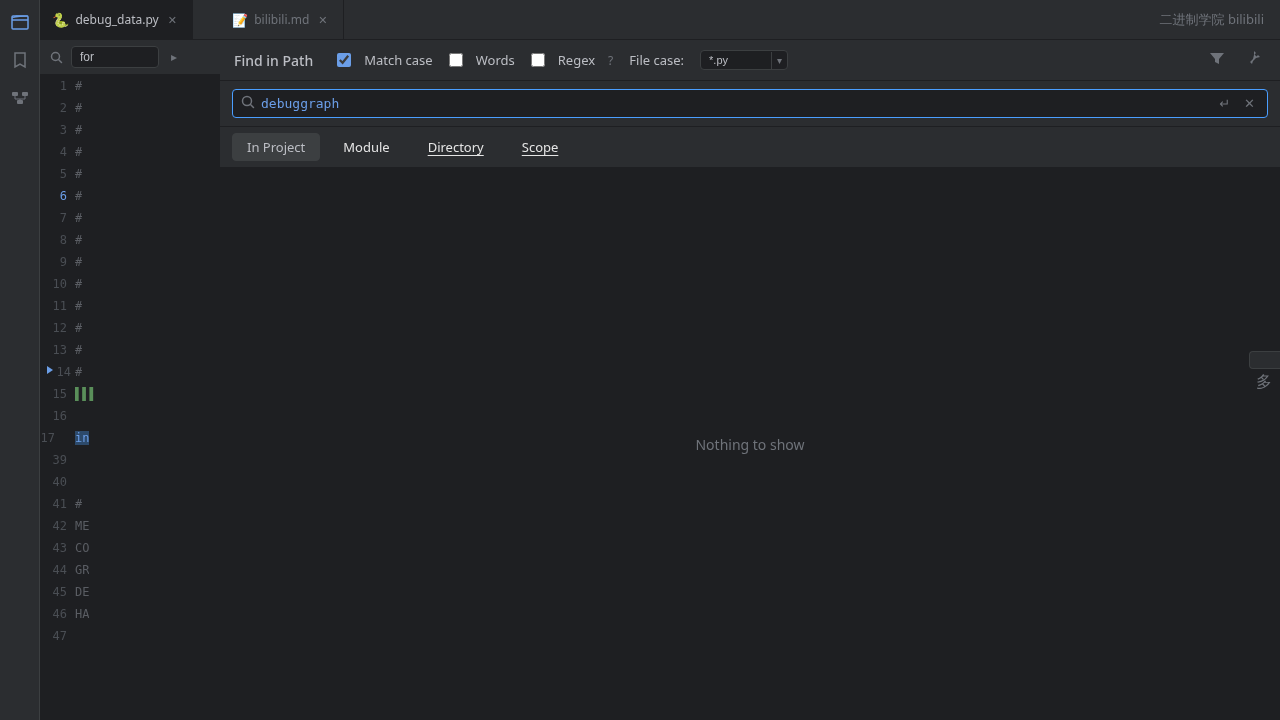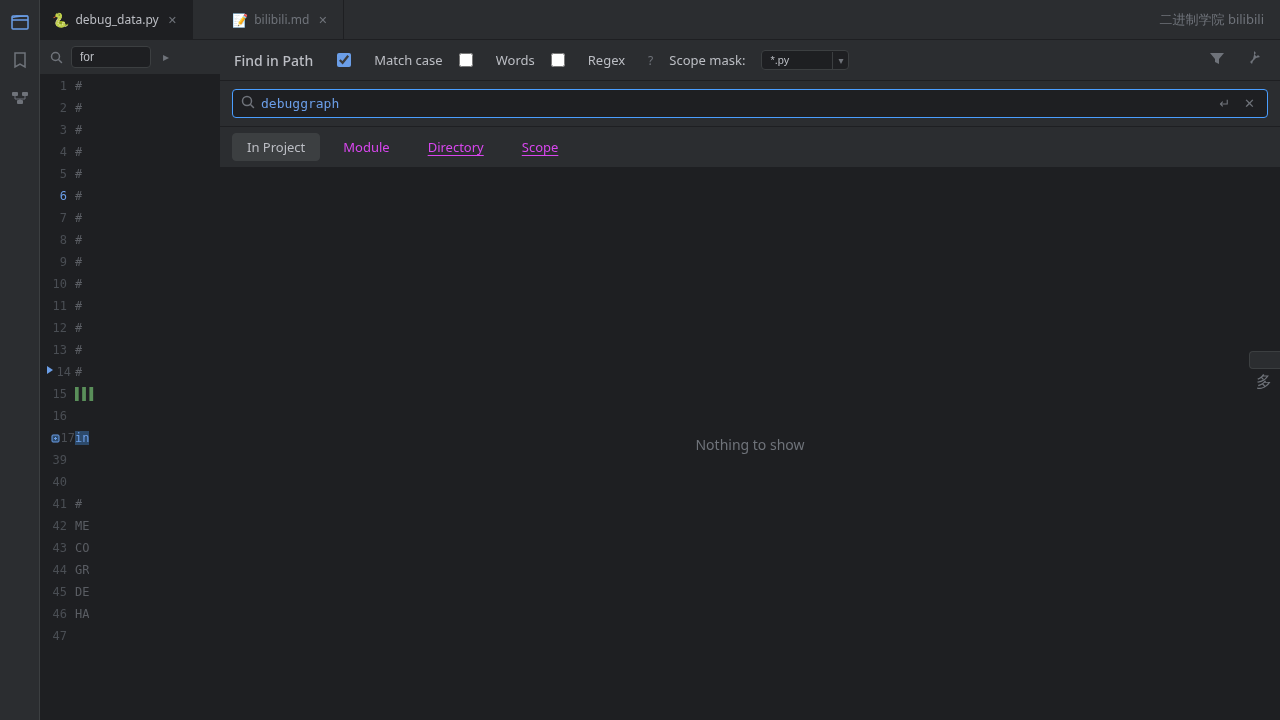--- a/index.html
+++ b/index.html
@@ -94,21 +94,21 @@
       align-items: center;
       color: #6f737a;
     }
     .search-input-small {
       background: #1e1f22;
       border: 1px solid #3c3f41;
       border-radius: 4px;
       padding: 3px 8px;
       color: #bcbec4;
       font-size: 12px;
-      width: 80px;
+      width: 88px;
       outline: none;
     }
     .arrow-btn {
       background: none;
       border: none;
       color: #6f737a;
       cursor: pointer;
       font-size: 12px;
       padding: 2px 4px;
     }
@@ -135,21 +135,21 @@
     .find-title {
       font-size: 14px;
       font-weight: 500;
       color: #bcbec4;
       margin-right: 8px;
       white-space: nowrap;
     }
     .check-option {
       display: flex;
       align-items: center;
-      gap: 23px;
+      gap: 13px;
       cursor: pointer;
       color: #bcbec4;
       font-size: 13px;
       white-space: nowrap;
     }
     .check-option input[type="checkbox"] {
       width: 14px;
       height: 14px;
       accent-color: #6b9ee8;
       cursor: pointer;
@@ -250,21 +250,21 @@
       display: flex;
       gap: 8px;
       padding: 6px 12px;
       background: #2b2d30;
       border-bottom: 1px solid #1e1f22;
       flex-shrink: 0;
     }
     .scope-tab {
       padding: 4px 14px;
       font-size: 13px;
-      color: #d946ef;
+      color: #e5e5e5;
       cursor: pointer;
       border-radius: 4px;
       border: 1px solid transparent;
       text-decoration: none;
     }
     .scope-tab.active {
       color: #bcbec4;
       border: 1px solid #3c3f41;
       background: #3c3f41;
     }
@@ -445,21 +445,21 @@
       </div>
       <div class="line-number-row">
         <span class="line-num">15</span>
         <span class="line-content green">▌▌▌</span>
       </div>
       <div class="line-number-row">
         <span class="line-num">16</span>
         <span class="line-content"></span>
       </div>
       <div class="line-number-row">
-        <span class="line-num" style="display:flex;align-items:center;gap:1px;justify-content:flex-end;padding-right:0;">
+        <span class="line-num" style="display:flex;align-items:center;gap:1px;justify-content:flex-end;padding-right:20px;">
           <svg width="9" height="9" viewBox="0 0 9 9" fill="#6b9ee8">
               <rect x="1" y="1" width="7" height="7" rx="1" fill="#2d4a6b" stroke="#6b9ee8" stroke-width="1"></rect>
               <path d="M3 4.5h3M4.5 3v3" stroke="#6b9ee8" stroke-width="1"></path>
             </svg>
           17
         </span>
         <span class="line-content highlight">in</span>
       </div>
       <div class="line-number-row">
         <span class="line-num">39</span>
@@ -527,21 +527,21 @@
         <input type="checkbox" style="">
         <span>Words</span>
       </label>
 
       <label class="check-option">
         <input type="checkbox" style="">
         <span>Regex</span>
         <span class="question-mark">?</span>
       </label>
 
-      <span class="file-mask-label">Scope mask:</span>
+      <span class="file-mask-label">File case:</span>
       <div class="file-mask-input-wrap">
         <input class="file-mask-input" value="*.py" readonly="" style="">
         <button class="file-mask-dropdown">▾</button>
       </div>
 
       <div class="header-actions">
         <button class="header-action-btn" title="Filter">
           <svg width="16" height="16" viewBox="0 0 16 16" fill="currentColor">
             <path d="M1 3h14l-5 6v5l-4-2V9L1 3z"></path>
           </svg>

